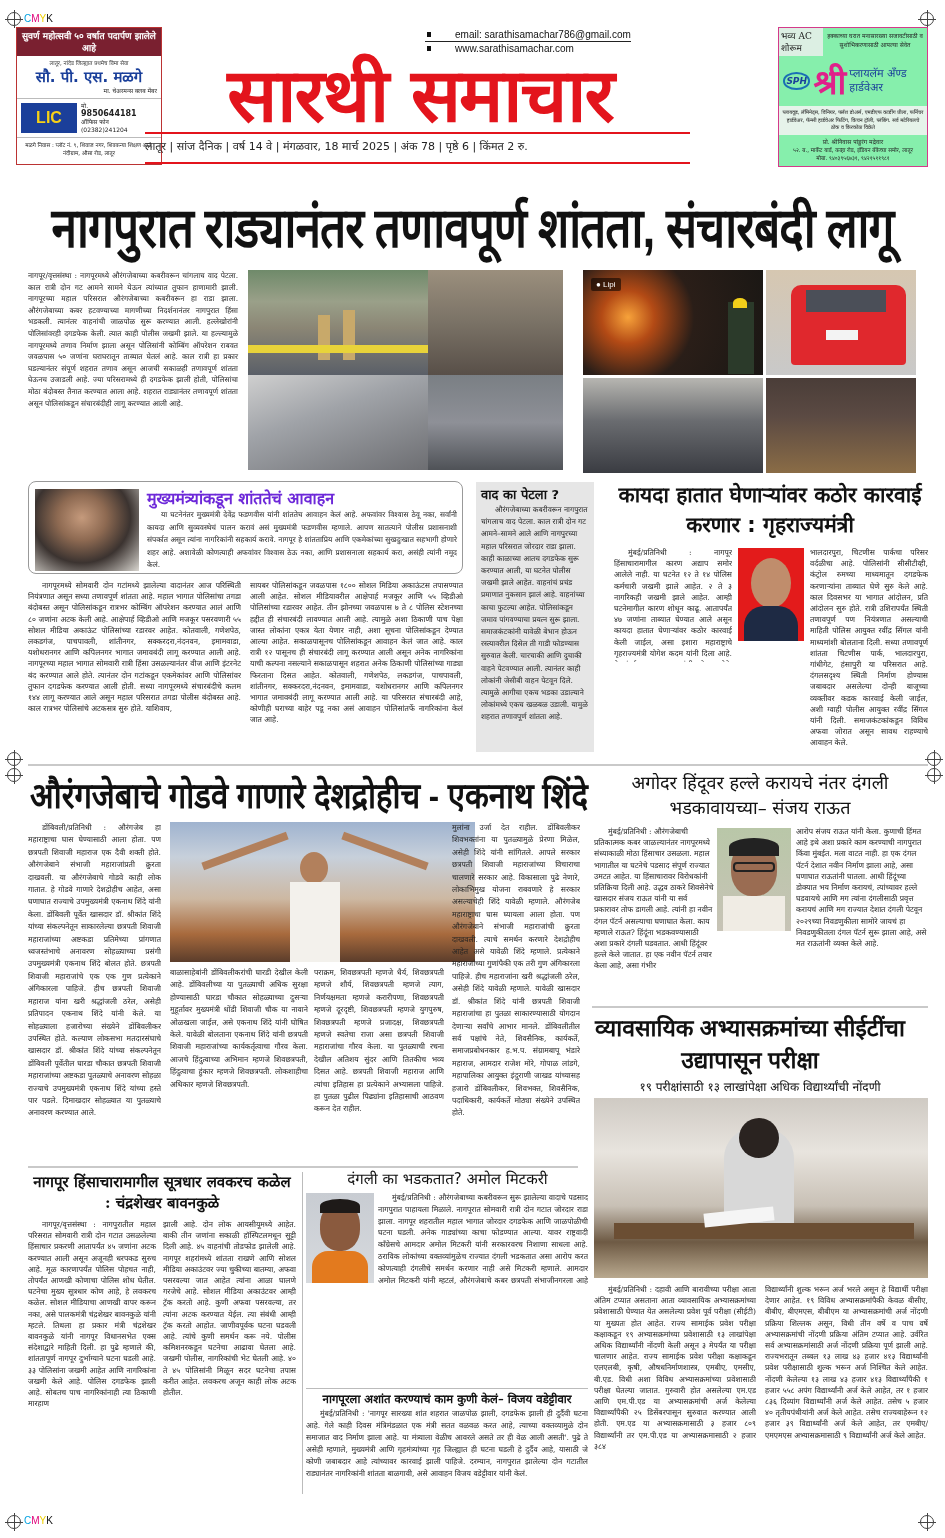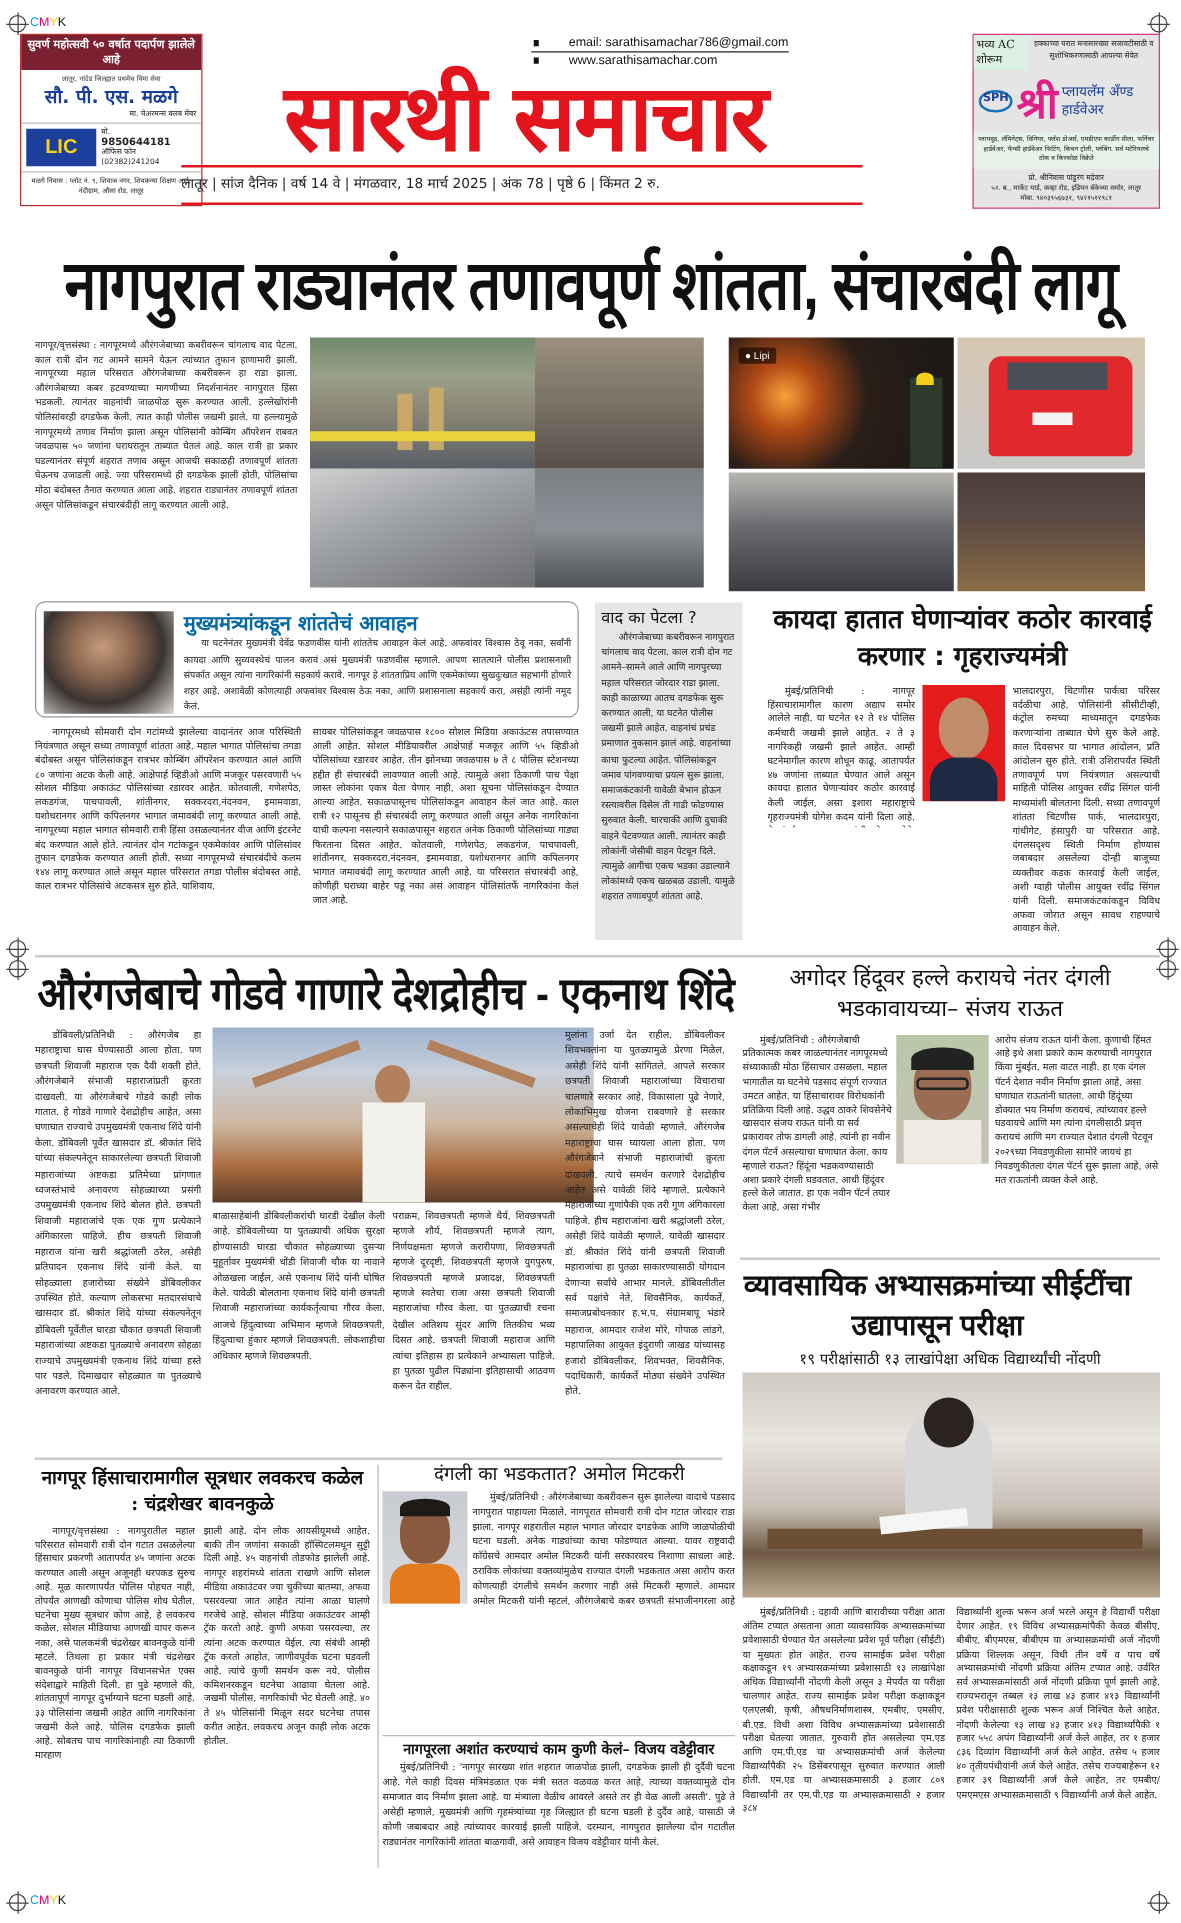--- a/index.html
+++ b/index.html
@@ -10,21 +10,21 @@
 .reg:before{content:"";position:absolute;left:6px;top:-3px;width:1px;height:18px;background:#444}
 .reg:after{content:"";position:absolute;top:6px;left:-3px;height:1px;width:18px;background:#444}
 .cmyk{font-size:10px;font-family:"Liberation Sans",sans-serif}
 .cmyk .c{color:#00a0e0}.cmyk .m{color:#e0007a}.cmyk .y{color:#f0d000}.cmyk .k{color:#111}
 .photo{position:absolute;overflow:hidden}
 .hl{font-family:"Liberation Sans",sans-serif;font-weight:bold;color:#111;text-align:center;white-space:nowrap}
 .rule{position:absolute;height:2px;background:#c9c9c9}
 
 .ad-left{position:absolute;left:16px;top:27px;width:146px;height:138px;border:1.5px solid #b33;background:#fff}
 .ad-left .band{background:#7a2030;color:#fff;font-size:9px;font-weight:bold;text-align:center;line-height:12px;padding:2px 0}
-.ad-right{position:absolute;left:778px;top:27px;width:150px;height:140px;border:1.5px solid #d43a8a;background:#e5e5e5}
+.ad-right{position:absolute;left:778px;top:27px;width:150px;height:140px;border:1.5px solid #d43a8a;background:#86efac}
 .logo{position:absolute;left:150px;top:55px;width:540px;height:80px;color:#e3141c;font-weight:bold;font-size:74px;line-height:80px;font-family:"DejaVu Sans",sans-serif;letter-spacing:-2px;text-align:center}
 .dateline{position:absolute;left:145px;top:138px;width:545px;text-align:left;font-size:11px;color:#222}
 .redline{position:absolute;left:145px;height:2px;background:#e3141c}
 </style>
 </head>
 <body>
 
 <div class="reg" style="left:7px;top:12px"></div>
 <div class="cmyk abs" style="left:24px;top:13px">
   <span class="c">C</span><span class="m">M</span><span class="y">Y</span><span class="k">K</span>
@@ -68,21 +68,21 @@
 <div class="redline" style="top:132px;width:545px"></div>
 <div class="dateline">लातूर | सांज दैनिक | वर्ष 14 वे | मंगळवार, 18 मार्च 2025 | अंक 78 | पृष्ठे 6 | किंमत 2 रु.</div>
 <div class="redline" style="top:162px;width:545px"></div>
 
 <div class="ad-right">
   <div style="display:flex">
     <div style="width:22px;background:#dcefe3;font-size:9px;line-height:12px;padding:2px;color:#222;font-family:'DejaVu Serif',serif;width:44px">भव्य AC शोरूम</div>
     <div style="flex:1;font-size:6px;line-height:9px;padding:3px;text-align:center;color:#222">हक्काच्या घरात मनासारख्या सजावटीसाठी व सुशोभिकरणासाठी आपल्या सेवेत</div>
   </div>
   <div style="display:flex;align-items:center;height:50px;padding:0 4px">
-    <div style="width:34px;height:18px;border:2px solid #1a6fb5;border-radius:50%;color:#1a3f9a;font-size:9px;font-weight:bold;display:flex;align-items:flex-start;justify-content:center">
+    <div style="width:34px;height:18px;border:2px solid #1a6fb5;border-radius:50%;color:#1a3f9a;font-size:9px;font-style:italic;font-weight:bold;display:flex;align-items:center;justify-content:center">
         <span>SPH</span>
       </div>
     <div style="font-size:34px;color:#e0218a;font-weight:bold;margin:0 3px">श्री</div>
     <div style="font-size:11px;line-height:14px;color:#1a3f9a">प्लायलॅम अँण्ड हार्डवेअर</div>
   </div>
   <div style="background:#e6f3ea;font-size:5.2px;line-height:7.5px;text-align:center;padding:3px 3px;color:#222">प्लायवूड, लॅमिनेट्स, विनियर, फ्लॅश डोअर्स, एमडीएफ कार्डीग प्रीला, फर्निचर हार्डवेअर, फॅन्सी हार्डवेअर फिटिंग, किचन ट्रॉली, प्लंबिंग. सर्व मटेरियलचे ठोक व किरकोळ विक्रेते</div>
   <div style="font-size:6px;text-align:center;margin-top:3px;color:#222">प्रो. श्रीनिवास पांडुरंग मद्रेवार</div>
   <div style="font-size:5.5px;text-align:center;color:#222">५२. ब., मार्केट यार्ड, कव्हा रोड, इंडियन बँकेच्या समोर, लातूर</div>
   <div style="font-size:5.5px;text-align:center;color:#222">मोबा. ९४०३९५६७३१, ९४२१५११९८१</div>
 </div>
@@ -107,29 +107,29 @@
 <div class="photo" style="left:766px;top:270px;width:150px;height:105px;background:linear-gradient(180deg,#d6c7b1 0%,#c9c9c9 100%)">
   <div style="position:absolute;left:25px;top:15px;width:115px;height:80px;background:#e0282d;border-radius:10px 10px 4px 4px"></div>
   <div style="position:absolute;left:40px;top:20px;width:80px;height:22px;background:#4b4f58"></div>
   <div style="position:absolute;left:60px;top:60px;width:32px;height:10px;background:#f3f3f3"></div>
 </div>
 <div class="photo" style="left:583px;top:378px;width:180px;height:95px;background:linear-gradient(180deg,#b7b6b1 0%,#6a6c70 45%,#3a3c42 100%)"></div>
 <div class="photo" style="left:766px;top:378px;width:150px;height:95px;background:linear-gradient(180deg,#4a3d38 0%,#5b4a43 40%,#8a6c46 100%)"></div>
 
 <div class="abs" style="left:28px;top:481px;width:435px;height:93px;border:1px solid #999;border-radius:8px">
   <div class="photo" style="left:6px;top:7px;width:104px;height:82px;background:radial-gradient(ellipse at 45% 35%,#c59a7c 0,#8e6a52 30%,#3b3330 60%,#d9d6d0 100%)"></div>
-  <div style="position:absolute;left:118px;top:5px;font-size:16px;font-weight:bold;font-family:'DejaVu Sans',sans-serif;color:#0369a1">मुख्यमंत्र्यांकडून शांततेचं आवाहन</div>
+  <div style="position:absolute;left:118px;top:5px;font-size:16px;font-weight:bold;font-family:'DejaVu Sans',sans-serif;color:#6d28d9">मुख्यमंत्र्यांकडून शांततेचं आवाहन</div>
   <div class="txt" style="position:absolute;left:118px;top:27px;width:310px;font-size:7.4px;line-height:12.5px;text-indent:14px">या घटनेनंतर मुख्यमंत्री देवेंद्र फडणवीस यांनी शांततेच आवाहन केलं आहे. अफवांवर विश्वास ठेवू नका, सर्वांनी कायदा आणि सुव्यवस्थेचं पालन करावं असं मुख्यमंत्री फडणवीस म्हणाले. आपण सातत्याने पोलीस प्रशासनाशी संपर्कात असून त्यांना नागरिकांनी सहकार्य करावे. नागपूर हे शांतताप्रिय आणि एकमेकांच्या सुखदुःखात सहभागी होणारे शहर आहे. अशावेळी कोणत्याही अफवांवर विश्वास ठेऊ नका, आणि प्रशासनाला सहकार्य करा, असंही त्यांनी नमूद केलं.</div>
 </div>
 
 <div class="txt abs" style="left:28px;top:580px;width:213px;height:175px;overflow:hidden;text-indent:14px">नागपूरमध्ये सोमवारी दोन गटांमध्ये झालेल्या वादानंतर आज परिस्थिती नियंत्रणात असून सध्या तणावपूर्ण शांतता आहे. महाल भागात पोलिसांचा तगडा बंदोबस्त असून पोलिसांकडून रात्रभर कोम्बिंग ऑपरेशन करण्यात आलं आणि ८० जणांना अटक केली आहे. आक्षेपार्ह व्हिडीओ आणि मजकूर पसरवणारी ५५ सोशल मीडिया अकाऊंट पोलिसांच्या रडारवर आहेत. कोतवाली, गणेशपेठ, लकडगंज, पाचपावली, शांतीनगर, सक्करदरा,नंदनवन, इमामवाडा, यशोधरानगर आणि कपिलनगर भागात जमावबंदी लागू करण्यात आली आहे. नागपूरच्या महाल भागात सोमवारी रात्री हिंसा उसळल्यानंतर वीज आणि इंटरनेट बंद करण्यात आले होते. त्यानंतर दोन गटांकडून एकमेकांवर आणि पोलिसांवर तुफान दगडफेक करण्यात आली होती. सध्या नागपूरमध्ये संचारबंदीचे कलम १४४ लागू करण्यात आले असून महाल परिसरात तगडा पोलीस बंदोबस्त आहे. काल रात्रभर पोलिसांचे अटकसत्र सुरु होते. याशिवाय,</div>
 <div class="txt abs" style="left:250px;top:580px;width:213px;height:175px;overflow:hidden">सायबर पोलिसांकडून जवळपास १८०० सोशल मिडिया अकाऊंटस तपासण्यात आली आहेत. सोशल मीडियावरील आक्षेपार्ह मजकूर आणि ५५ व्हिडीओ पोलिसांच्या रडारवर आहेत. तीन झोनच्या जवळपास ७ ते ८ पोलिस स्टेशनच्या हद्दीत ही संचारबंदी लावण्यात आली आहे. त्यामुळे अशा ठिकाणी पाच पेक्षा जास्त लोकांना एकत्र येता येणार नाही, अशा सूचना पोलिसांकडून देण्यात आल्या आहेत. सकाळपासूनच पोलिसांकडून आवाहन केलं जात आहे. काल रात्री १२ पासूनच ही संचारबंदी लागू करण्यात आली असून अनेक नागरिकांना याची कल्पना नसल्याने सकाळपासून शहरात अनेक ठिकाणी पोलिसांच्या गाड्या फिरताना दिसत आहेत. कोतवाली, गणेशपेठ, लकडगंज, पाचपावली, शांतीनगर, सक्करदरा,नंदनवन, इमामवाडा, यशोधरानगर आणि कपिलनगर भागात जमावबंदी लागू करण्यात आली आहे. या परिसरात संचारबंदी आहे, कोणीही घराच्या बाहेर पडू नका असं आवाहन पोलिसांतर्फे नागरिकांना केलं जात आहे.</div>
 
 <div class="abs" style="left:476px;top:482px;width:118px;height:270px;background:#e6e6e6;padding:4px 5px">
-  <div style="font-size:13px;font-weight:normal;font-family:'DejaVu Sans',sans-serif;line-height:18px">वाद का पेटला ?</div>
+  <div style="font-size:13px;font-weight:bold;font-family:'DejaVu Sans',sans-serif;line-height:18px">वाद का पेटला ?</div>
   <div class="txt" style="font-size:7.4px;line-height:12.2px;text-indent:14px;text-align:left">औरंगजेबाच्या कबरीवरून नागपुरात चांगलाच वाद पेटला. काल रात्री दोन गट आमने–सामने आले आणि नागपुरच्या महाल परिसरात जोरदार राडा झाला. काही काळाच्या आतच दगडफेक सुरू करण्यात आली, या घटनेत पोलीस जखमी झाले आहेत. वाहनांचं प्रचंड प्रमाणात नुकसान झालं आहे. वाहनांच्या काचा फुटल्या आहेत. पोलिसांकडून जमाव पांगवण्याचा प्रयत्न सुरू झाला. समाजकंटकांनी यावेळी बेभान होऊन रस्त्यावरील दिसेल ती गाडी फोडण्यास सुरुवात केली. चारचाकी आणि दुचाकी वाहने पेटवण्यात आली. त्यानंतर काही लोकांनी जेसीबी वाहन पेटवून दिले. त्यामुळे आगीचा एकच भडका उडाल्याने लोकांमध्ये एकच खळबळ उडाली. यामुळे शहरात तणावपूर्ण शांतता आहे.</div>
 </div>
 
 <div class="hl abs" style="left:612px;top:480px;width:316px;font-size:21px;line-height:30px;white-space:normal;font-family:'DejaVu Sans',sans-serif">कायदा हातात घेणाऱ्यांवर कठोर कारवाई करणार : गृहराज्यमंत्री</div>
 <div class="photo" style="left:738px;top:548px;width:66px;height:93px;background:#e31b1b">
   <div style="position:absolute;left:13px;top:10px;width:40px;height:50px;border-radius:50%;background:#c08d6c"></div>
   <div style="position:absolute;left:6px;top:58px;width:54px;height:35px;background:#1e2a44;border-radius:20px 20px 0 0"></div>
 </div>
 <div class="txt abs" style="left:614px;top:547px;width:118px;height:115px;overflow:hidden;text-indent:14px">मुंबई/प्रतिनिधी : नागपूर हिंसाचारामागील कारण अद्याप समोर आलेले नाही. या घटनेत १२ ते १४ पोलिस कर्मचारी जखमी झाले आहेत. २ ते ३ नागरिकही जखमी झाले आहेत. आम्ही घटनेमागील कारण शोधून काढू. आतापर्यंत ४७ जणांना ताब्यात घेण्यात आले असून कायदा हातात घेणाऱ्यांवर कठोर कारवाई केली जाईल, असा इशारा महाराष्ट्राचे गृहराज्यमंत्री योगेश कदम यांनी दिला आहे. ते मुंबईत आज पत्रकारांशी बोलत होते. नागपुरातील महाल परिसरात दोन गट आमने सामने आल्याने हिंसाचाराला सुरुवात झाली. यावेळी मनपा, अग्निशमन विभागाचे १० ते १५ जवान जखमी झाले आहेत. अतिशय अरुंद अशा गल्लीबोळांचा हा महाल,</div>
 <div class="txt abs" style="left:614px;top:652px;width:160px;height:100px;overflow:hidden"></div>

